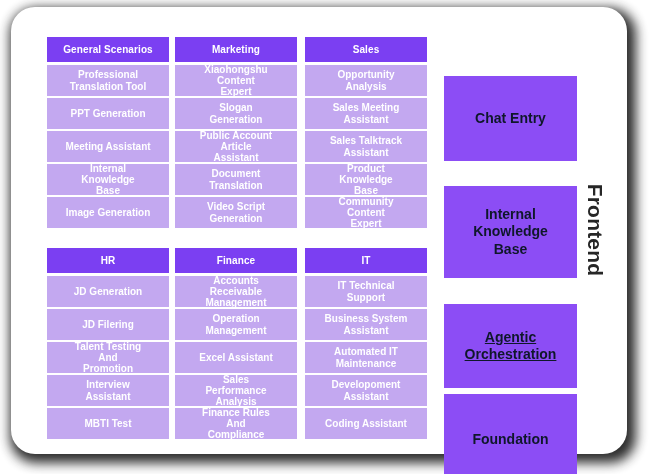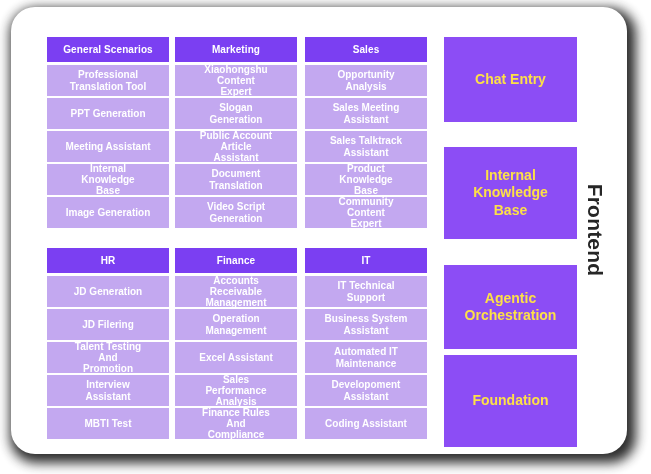--- a/index.html
+++ b/index.html
@@ -93,33 +93,34 @@
     left: 433px;
     top: 30px;
     width: 133px;
     height: 410px;
   }
   .layer {
     position: absolute;
     left: 0;
     width: 133px;
     background: #8C4DF5;
-    color: #fde047;
+    color: #0f172a;
     font-size: 14px;
     font-weight: bold;
     display: flex;
     align-items: center;
     justify-content: center;
     text-align: center;
     line-height: 1.22;
     white-space: pre-line;
+    margin-top: 39px;
   }
   .layer.l0 { top: 0px;   height: 85px; }
   .layer.l1 { top: 110px; height: 92px; }
-  .layer.l2 { top: 228px; height: 84px; }
+  .layer.l2 { top: 228px; height: 84px; text-decoration: underline; }
   .layer.l3 { top: 318px; height: 92px; }
 
   
   .side-label {
     position: absolute;
     left: 578px;
     top: 150px;
     width: 34px;
     height: 160px;
     display: flex;

